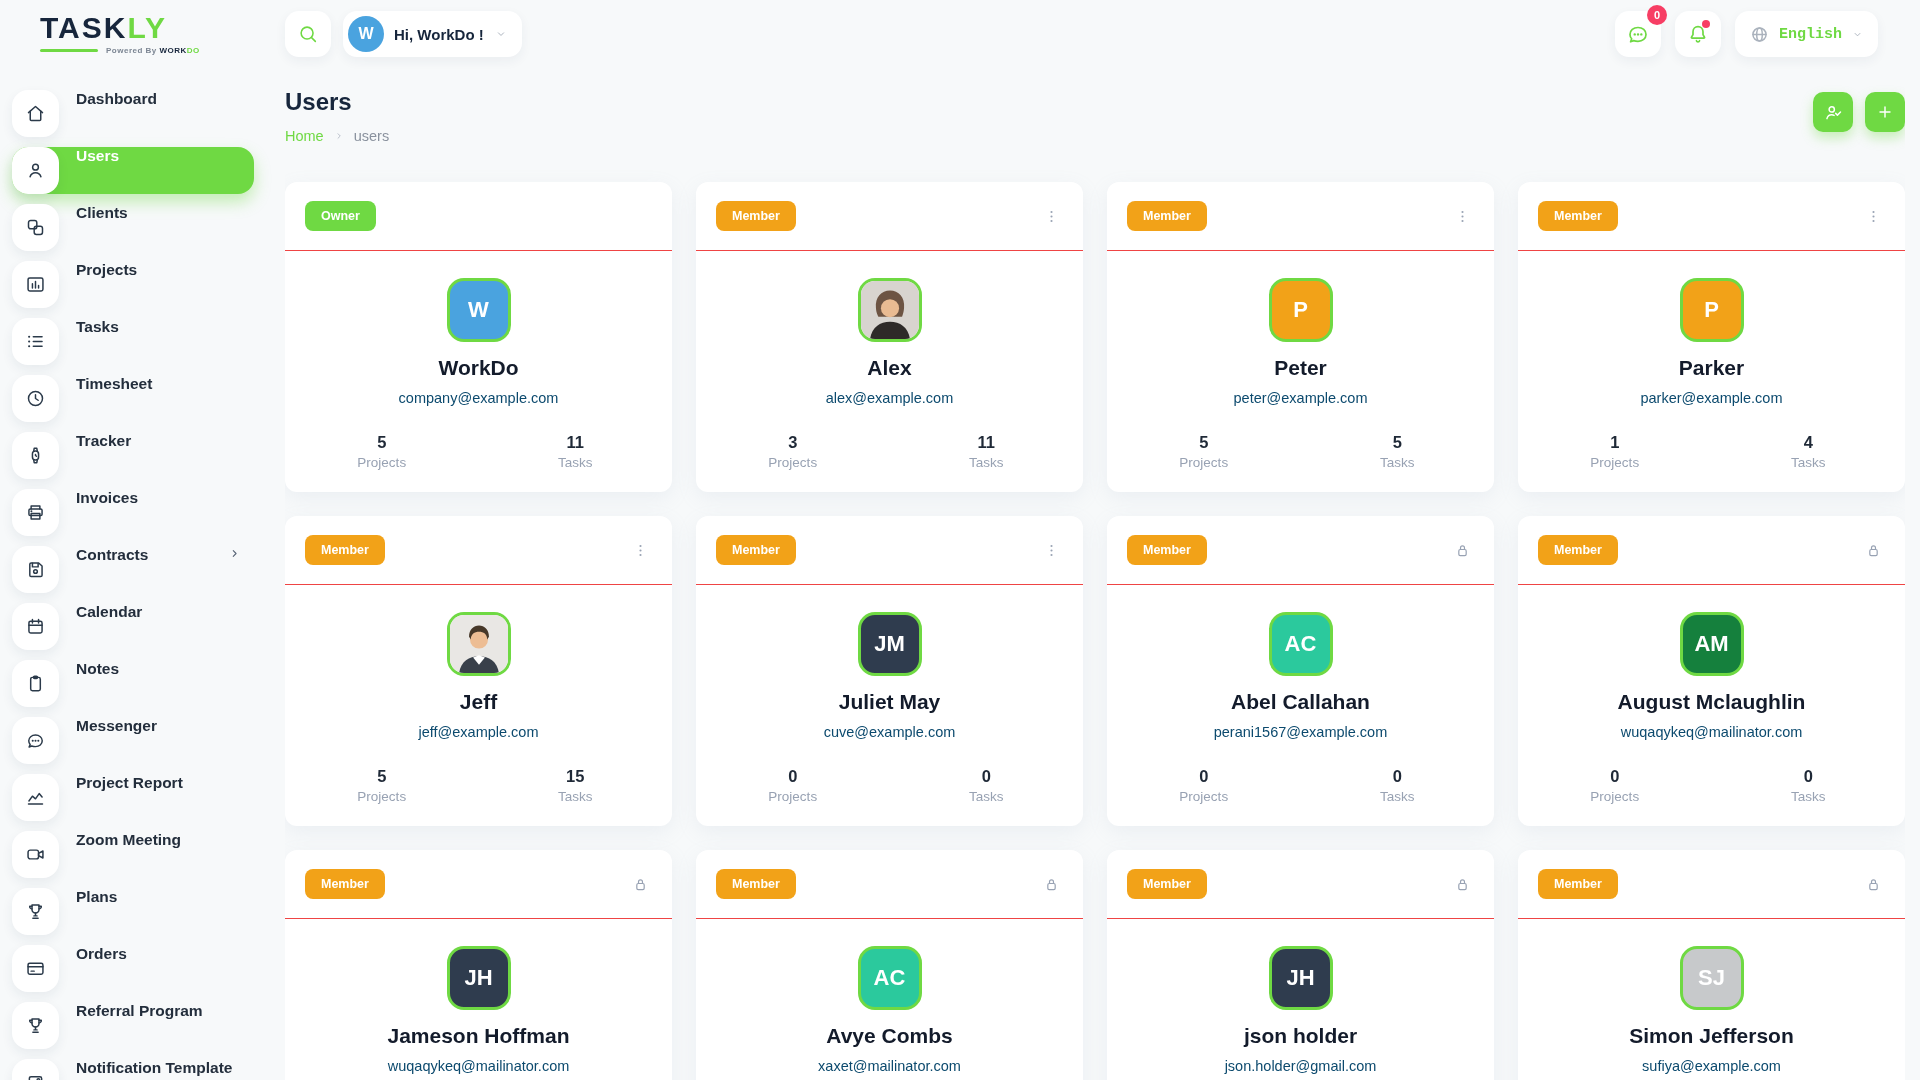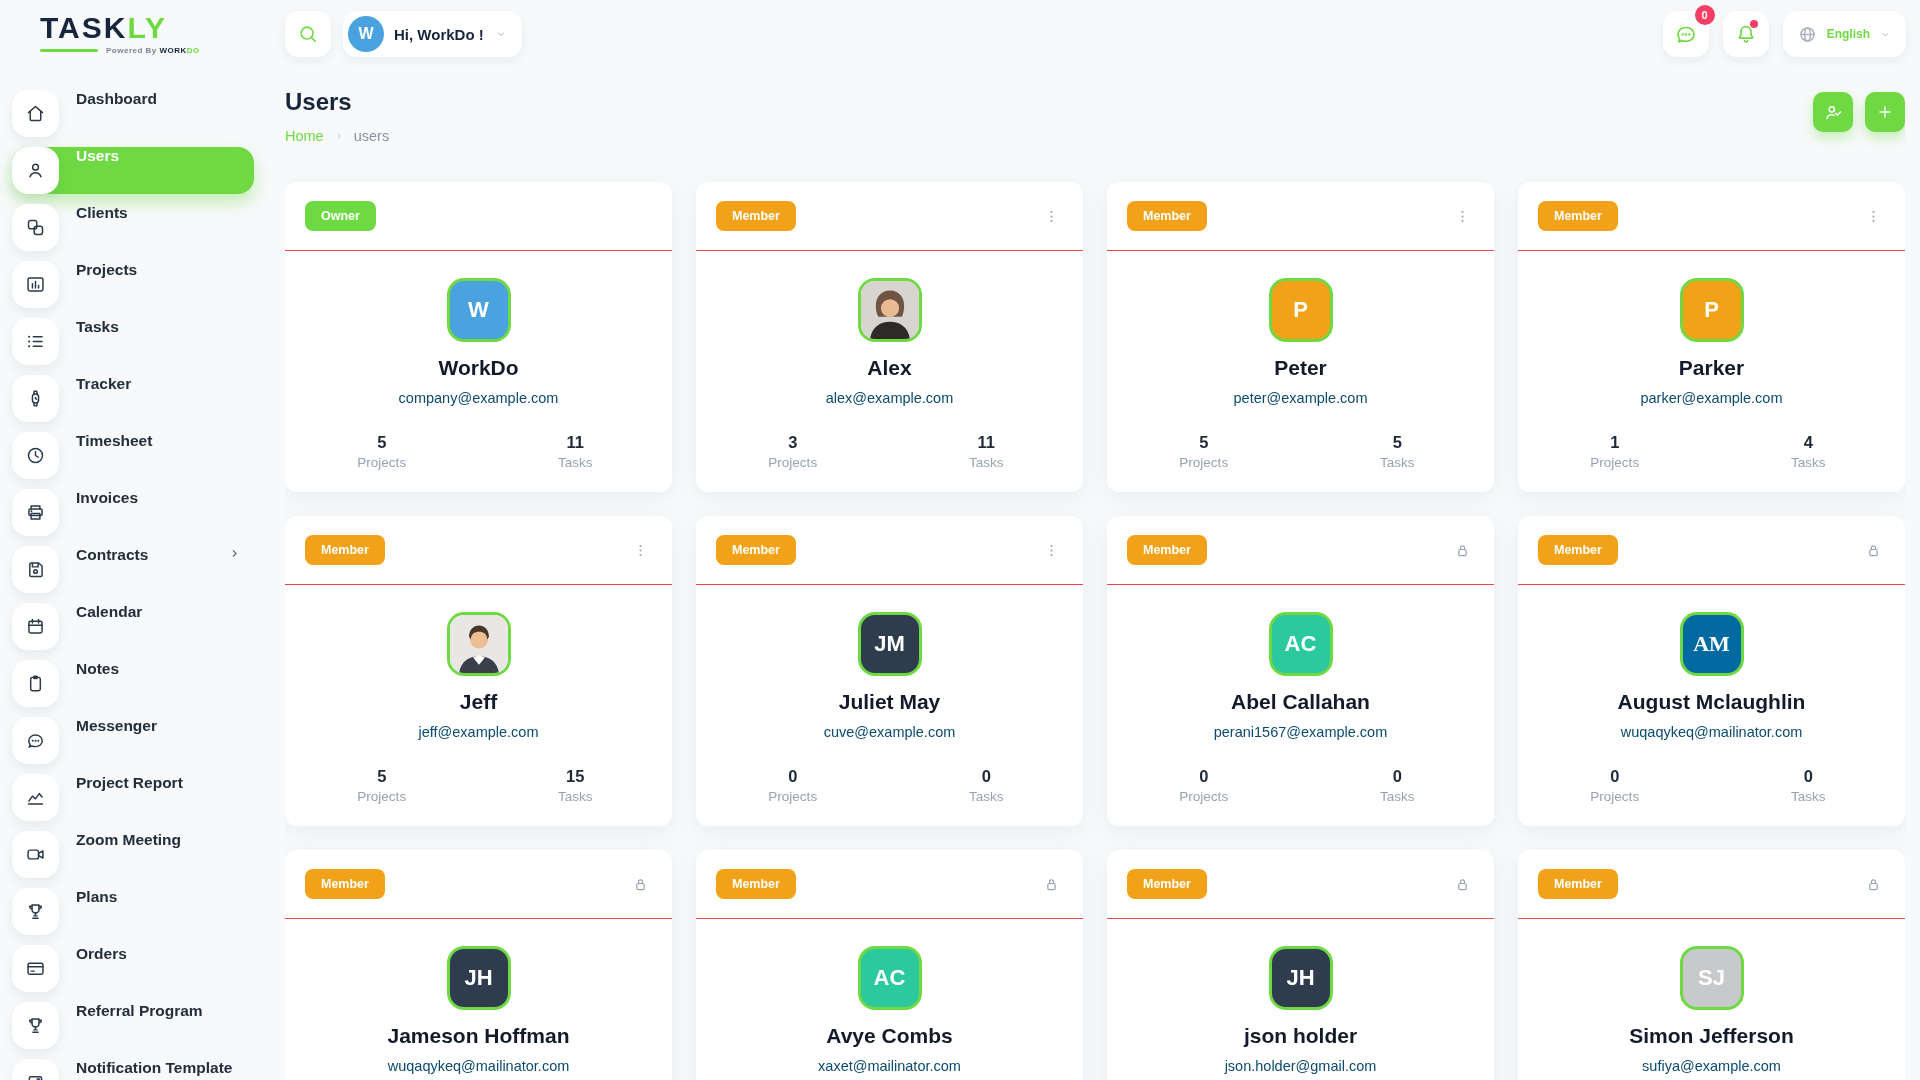--- a/index.html
+++ b/index.html
@@ -5,21 +5,21 @@
   * { margin:0; padding:0; box-sizing:border-box; }
   html,body { width:1920px; height:1080px; overflow:hidden;
     font-family:"Liberation Sans", sans-serif; background:#f7f9fa; color:#17263c; }
 
   svg.icon { fill:none; stroke:currentColor; stroke-width:1.7;
     stroke-linecap:round; stroke-linejoin:round; display:block; }
   svg.fillicon { fill:currentColor; stroke:none; display:block; }
 
   
   .topbar { position:absolute; top:0; left:0; right:0; height:60px;
-    display:flex; align-items:center; padding:8px 14px 0 40px; }
+    display:flex; align-items:center; padding:8px 42px 0 40px; }
   .logo { width:245px; display:flex; flex-direction:column; cursor:pointer; }
   .logo-main { font-size:30px; font-weight:800; letter-spacing:2px; line-height:1; }
   .logo-main .lp { color:#17263c; } .logo-main .la { color:#6fd943; }
   .logo-sub { display:flex; align-items:center; margin-top:3px; }
   .logo-rule { width:58px; height:3px; background:#6fd943; border-radius:2px; margin-right:8px; }
   .logo-pow { font-size:8px; font-weight:700; color:#7c8693; letter-spacing:.5px; }
   .logo-pow .wp { color:#17263c; } .logo-pow .wa { color:#6fd943; }
 
   .round-btn { width:46px; height:46px; border:none; background:#fff; border-radius:14px;
     display:flex; align-items:center; justify-content:center; cursor:pointer;
@@ -31,21 +31,21 @@
     font-size:16px; font-weight:700; display:flex; align-items:center; justify-content:center; }
   .profile-name { font-size:15px; font-weight:700; color:#17263c; }
   .topbar-right { margin-left:auto; display:flex; align-items:center; gap:14px; }
   .mini-badge { position:absolute; top:-6px; right:-6px; min-width:20px; height:20px; border-radius:10px;
     background:#f73e64; color:#fff; font-size:11px; font-weight:700;
     display:flex; align-items:center; justify-content:center; padding:0 5px; }
   .bell-dot { position:absolute; top:9px; right:11px; width:8px; height:8px; border-radius:50%; background:#f73e64; }
   .lang-btn { height:46px; background:#fff; border:none; border-radius:14px; cursor:pointer;
     display:flex; align-items:center; gap:9px; padding:0 14px;
     box-shadow:0 4px 12px rgba(33,50,91,.06); }
-  .lang-label { font-size:12px; font-weight:600; color:#6fd943; }
+  .lang-label { font-size:15px; font-weight:600; color:#6fd943;font-family:Liberation Mono, monospace; }
   .muted-ic { color:#aab2bd; } .green-ic { color:#6fd943; }
 
   
   .sidebar { position:absolute; left:12px; top:90px; width:250px;
     display:flex; flex-direction:column; gap:10px; }
   .side-item { display:flex; align-items:flex-start; height:47px; width:242px;
     border-radius:16px; cursor:pointer; }
   .side-tile { width:47px; height:47px; border-radius:16px; background:#fff; flex:0 0 47px;
     box-shadow:0 5px 12px rgba(33,50,91,.07); display:flex; align-items:center; justify-content:center;
     color:#2b3a4a; }
@@ -197,34 +197,34 @@
         <svg class="icon" width="21" height="21" viewBox="0 0 24 24">
           <path d="M9.5 6.5h10M9.5 12h10M9.5 17.5h10"></path>
           <path d="M4.7 6.5h.06M4.7 12h.06M4.7 17.5h.06" stroke-width="2.4"></path>
         </svg>
       </span>
     <span class="side-label">Tasks</span>
   </div>
     <div class="side-item">
     <span class="side-tile">
         <svg class="icon" width="21" height="21" viewBox="0 0 24 24">
+          <circle cx="12" cy="12" r="8"></circle>
+          <path d="M12 7.6V12l3 2"></path>
+        </svg>
+      </span>
+    <span class="side-label">Timesheet</span>
+  </div>
+    <div class="side-item">
+    <span class="side-tile">
+        <svg class="icon" width="21" height="21" viewBox="0 0 24 24">
           <rect x="8.5" y="6.8" width="7" height="10.4" rx="3.4"></rect>
           <path d="M10 6.8l.5-3h3l.5 3M10 17.2l.5 3h3l.5-3M12 10.8V12l1.1.9"></path>
         </svg>
       </span>
     <span class="side-label">Tracker</span>
-  </div>
-    <div class="side-item">
-    <span class="side-tile">
-        <svg class="icon" width="21" height="21" viewBox="0 0 24 24">
-          <circle cx="12" cy="12" r="8"></circle>
-          <path d="M12 7.6V12l3 2"></path>
-        </svg>
-      </span>
-    <span class="side-label">Timesheet</span>
   </div>
     <div class="side-item">
     <span class="side-tile">
         <svg class="icon" width="21" height="21" viewBox="0 0 24 24">
           <path d="M7 8V4.5h10V8"></path>
           <rect x="4.5" y="8" width="15" height="7.5" rx="1.5"></rect>
           <path d="M7 13.2h10v6.3H7z"></path>
           <path d="M7.3 10.6h.05" stroke-width="2.2"></path>
         </svg>
       </span>
@@ -567,21 +567,21 @@
     <div class="card-head">
       <button class="badge member">Member</button>
       <span class="corner">
             <svg class="icon" width="17" height="17" viewBox="0 0 24 24">
               <rect x="6.8" y="10.6" width="10.4" height="8.6" rx="2"></rect>
               <path d="M9.2 10.6V8.2a2.8 2.8 0 0 1 5.6 0v2.4"></path>
             </svg>
           </span>
     </div>
     <div class="card-body">
-      <div class="avatar" style="background: #0369a1; font-family: Liberation Serif, serif;">AM</div>
+      <div class="avatar" style="background: #15803d;">AM</div>
       <div class="u-name">August Mclaughlin</div>
       <div class="u-email">wuqaqykeq@mailinator.com</div>
       <div class="u-stats">
         <div class="stat">
           <div class="stat-num">0</div>
           <div class="stat-label">Projects</div>
         </div>
         <div class="stat">
           <div class="stat-num">0</div>
           <div class="stat-label">Tasks</div>

